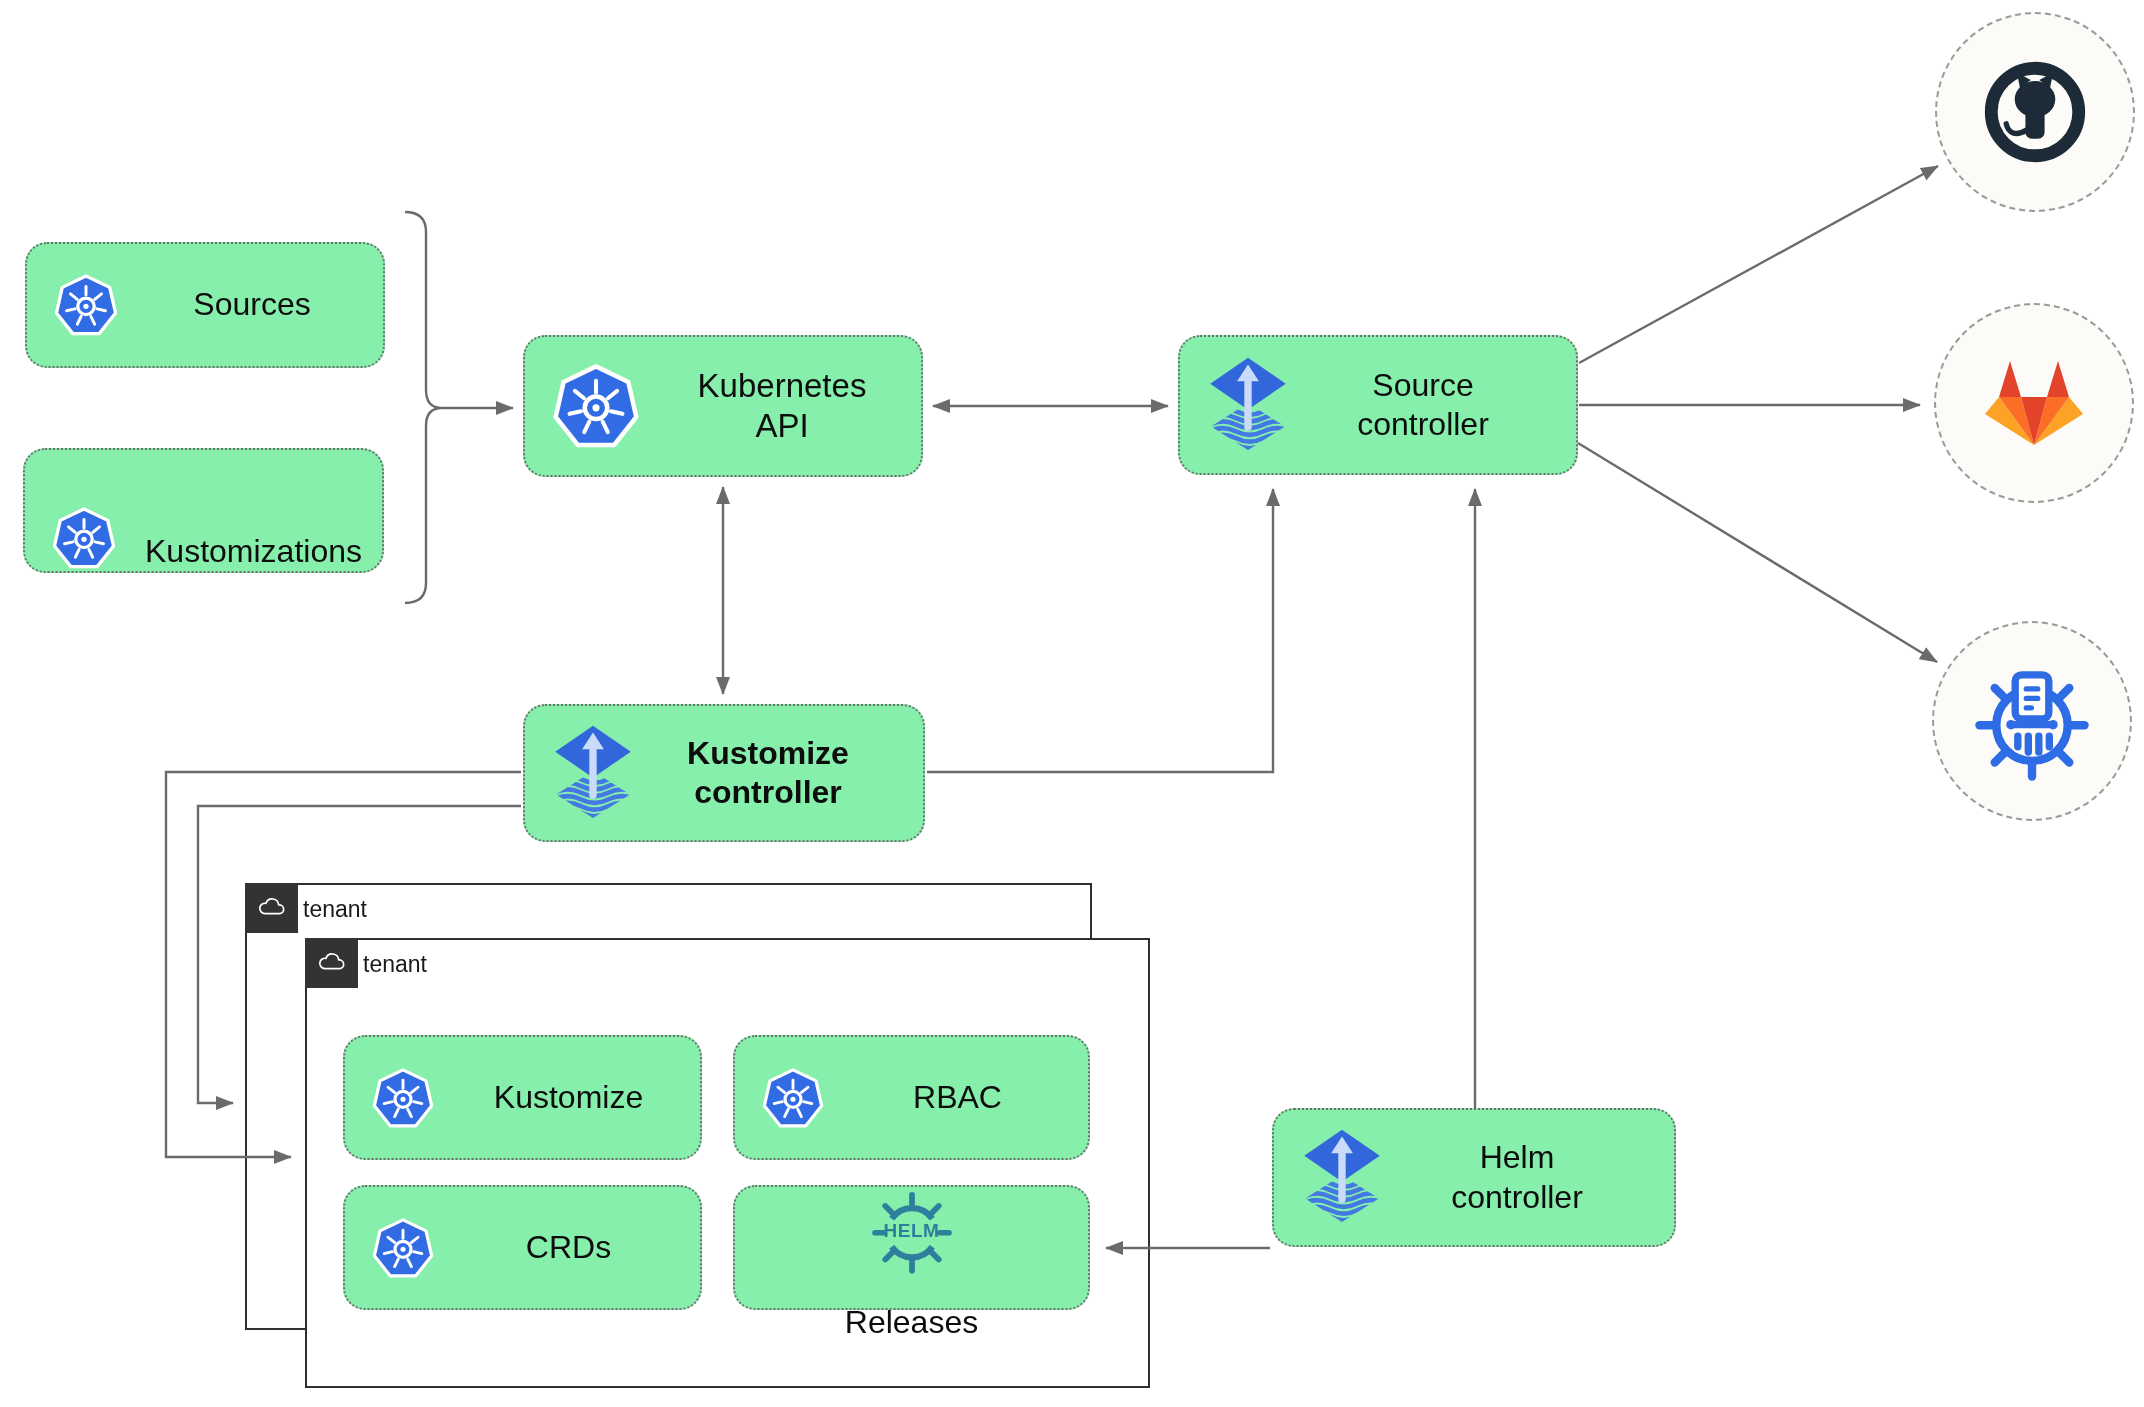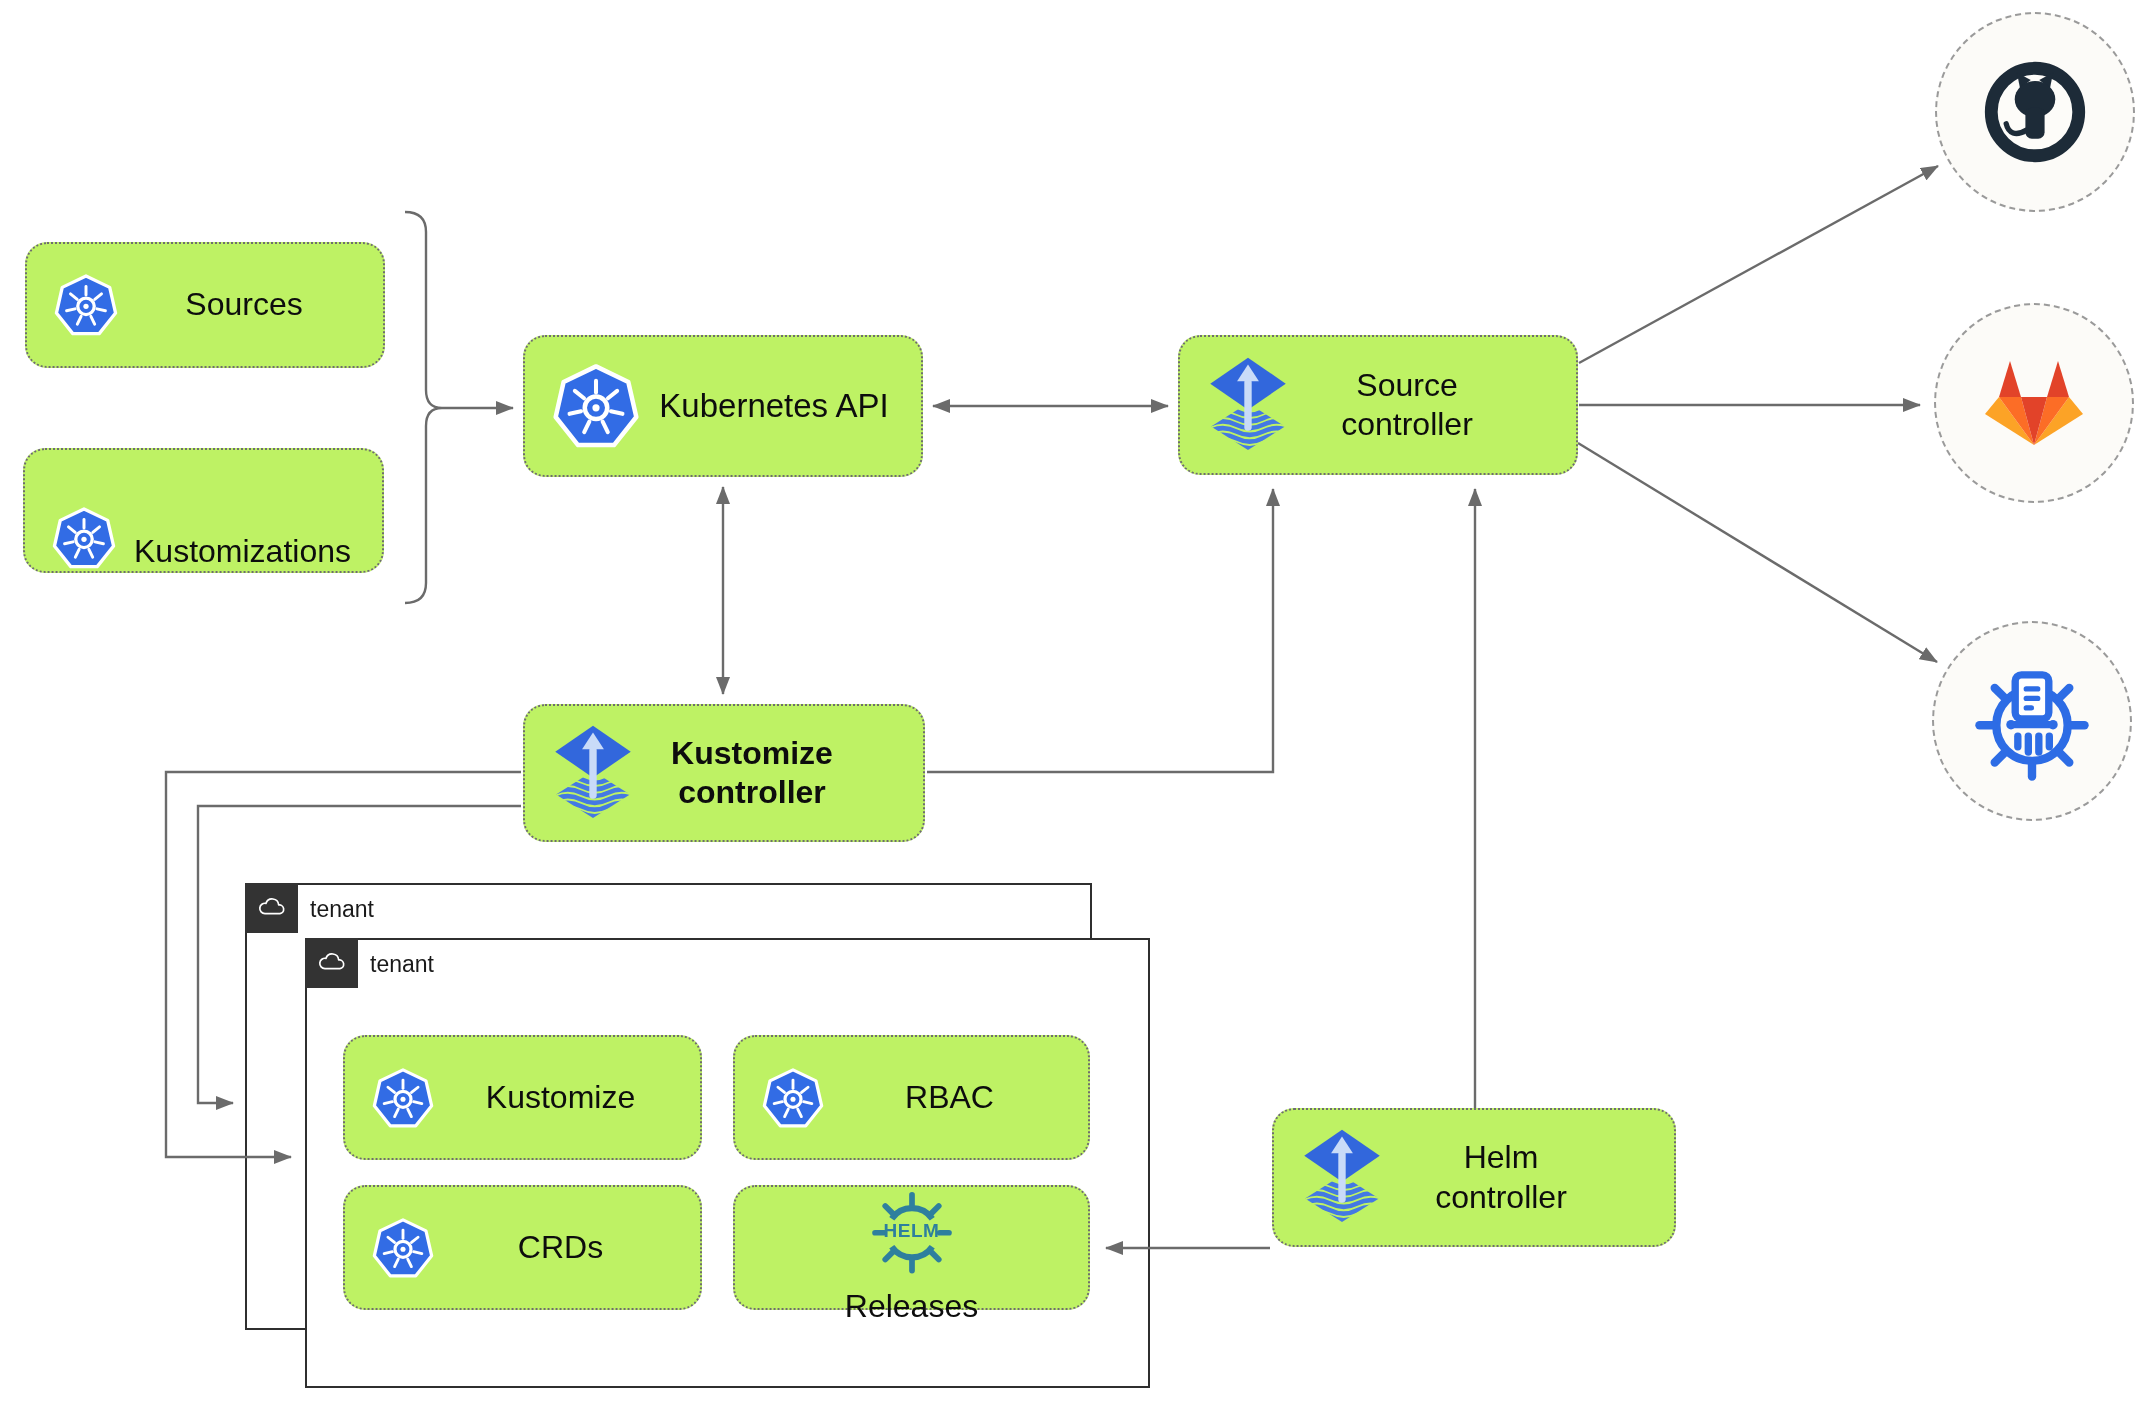--- a/index.html
+++ b/index.html
@@ -3,30 +3,30 @@
 <meta charset="utf-8">
 <style>
   html,body{margin:0;padding:0;background:#ffffff;}
   body{font-family:"Liberation Sans", sans-serif;}
   .canvas{position:relative;width:2144px;height:1407px;background:#ffffff;overflow:hidden;}
 
   
   svg.connectors{position:absolute;left:0;top:0;width:2144px;height:1407px;z-index:2;pointer-events:none;}
 
   
-  .node{position:absolute;z-index:3;background:#bef264;border:2px dotted #6e6e6e;border-radius:22px;
-        display:flex;align-items:center;padding:0 26px;box-sizing:border-box;gap:12px;}
+  .node{position:absolute;z-index:3;background:#86efac;border:2px dotted #6e6e6e;border-radius:22px;
+        display:flex;align-items:center;padding:0 26px;box-sizing:border-box;gap:28px;}
   .node .label{flex:1;text-align:center;font-size:32px;color:#0d0d0d;line-height:1.22;}
   .node .ic{flex-shrink:0;display:block;}
 
   
   .tenant{position:absolute;z-index:1;background:#ffffff;border:2.5px solid #2f2f2f;box-sizing:border-box;}
   .tcorner{position:absolute;left:-2.5px;top:-2.5px;width:53px;height:50px;background:#333333;
            display:flex;align-items:center;justify-content:center;}
-  .tlabel{position:absolute;left:63px;top:11px;font-size:23px;color:#1a1a1a;}
+  .tlabel{position:absolute;left:56px;top:11px;font-size:23px;color:#1a1a1a;}
 
   
   .ext-circle{position:absolute;z-index:3;width:200px;height:200px;border-radius:50%;
               border:2.5px dashed #9a9a9a;background:#fcfbf8;box-sizing:border-box;
               display:flex;align-items:center;justify-content:center;}
 
   .helm-word{font-family:"Liberation Sans", sans-serif;font-weight:bold;}
 </style>
 </head>
 <body>

